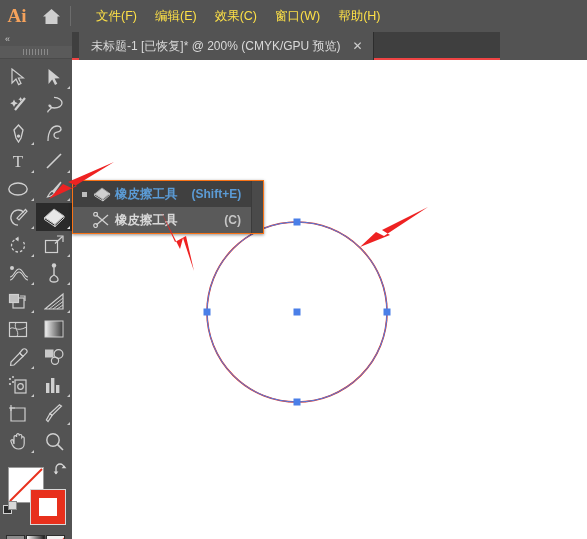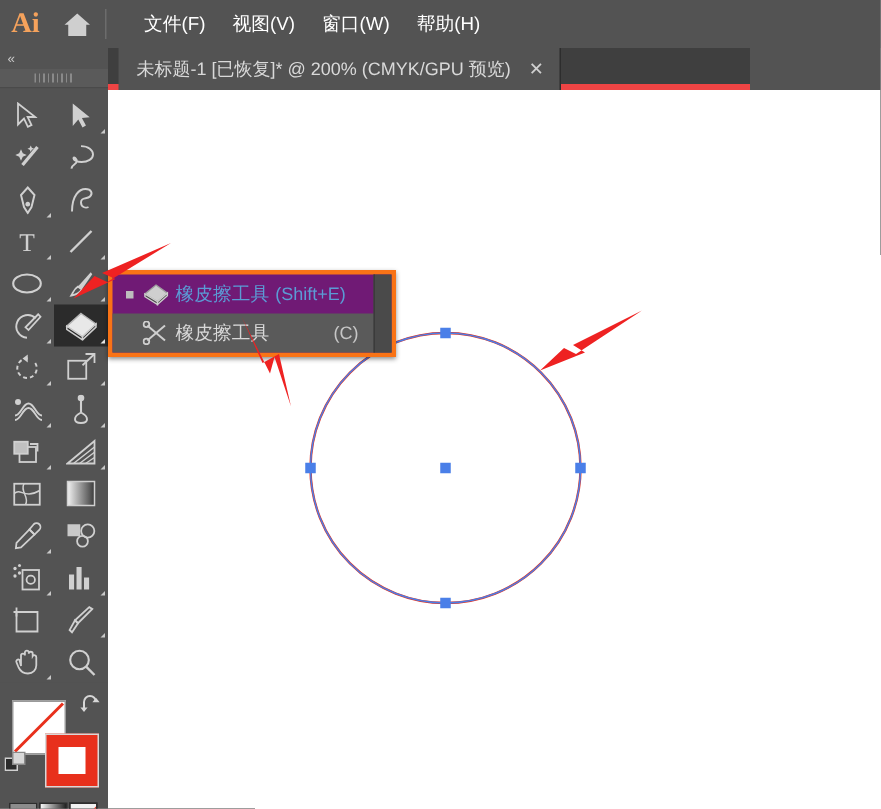--- a/index.html
+++ b/index.html
@@ -20,21 +20,21 @@
     color:#f5a25c; font-size:19px; font-weight:bold; letter-spacing:0px;
     font-family:"Liberation Serif","DejaVu Serif",serif;
     text-align:right;
   }
   #home-btn{
     width:34px; height:32px; display:flex; align-items:center; justify-content:center;
   }
   .sep-v{ width:1px; height:20px; background:#6c6c6c; margin:0 4px 0 2px; }
   #menu-items{ display:flex; align-items:center; margin-left:12px; }
   .menu-item{
-    color:#ffffff; font-size:12.5px; padding:4px 9px; white-space:nowrap; cursor:default;text-align:right;
+    color:#fde047; font-size:12.5px; padding:4px 9px; white-space:nowrap; cursor:default;text-align:right;
   }
 
   
   #toolbar-col{
     position:absolute; left:0; top:32px; width:72px; height:507px;
     background:#535353;
   }
   #tb-collapse{
     height:14px; width:72px; display:flex; align-items:center; padding-left:5px;
     background:#535353;
@@ -95,58 +95,59 @@
     background:#f2f2f2;
   }
   #mode-none::after{
     content:""; position:absolute; left:-4px; top:8px; width:30px; height:2px;
     background:#e8301c; transform:rotate(-45deg); transform-origin:center;
   }
 
   
   #tabbar{
     position:absolute; left:72px; top:32px; width:428px; height:28px;
-    background:#3f3f3f; border-bottom:4px solid #ef4444;
+    background:#3f3f3f; border-bottom:2px solid #ef4444;
   }
   #doc-tab{
     position:absolute; left:7px; top:0; height:28px; padding:0 10px 0 12px;
     background:#535353; display:flex; align-items:center; gap:12px;
     border-right:1px solid #2d2d2d;
   }
   #doc-tab-title{ color:#d9d9d9; font-size:12px; white-space:nowrap; }
   #doc-tab-close{ color:#cfcfcf; font-size:12px; line-height:1; }
 
   
   #canvas{
     position:absolute; left:72px; top:60px; width:515px; height:479px;
     background:#ffffff; overflow:hidden;
   }
 
   
   #flyout{
     position:absolute; left:72px; top:180px; width:192px;
-    background:#701a75; border:3px solid #f97316; z-index:40;
+    background:#404040; border:1px solid #f97316; z-index:40;
     box-shadow:0 1px 3px rgba(0,0,0,.45);
+    font-weight:bold;
   }
   .fly-row{
     height:26px; display:flex; align-items:center; position:relative;
     padding-left:6px; color:#d8d8d8; font-size:12.5px;
   }
   .fly-row.hl{ background:#5a5a5a; }
   .fly-row .bullet{
     width:10px; display:flex; align-items:center; justify-content:center;
   }
   .fly-row .bullet i{ width:5px; height:5px; background:#bdbdbd; display:block; }
   .fly-row .ficon{
     width:26px; display:flex; align-items:center; justify-content:center;
   }
   .fly-row .flabel{ white-space:nowrap; }
   .fly-row.sel .flabel,.fly-row.sel .fshort{ color:#5b9bd5; }
   .fly-row .fshort{
-    margin-left:4px; color:#c6c6c6; font-size:12px; white-space:nowrap;
+    margin-left:14px; color:#c6c6c6; font-size:12px; white-space:nowrap;
   }
   .fly-row .fshort.right{ position:absolute; right:22px; margin:0; }
   #flyout-rail{
     position:absolute; right:0; top:0; width:12px; height:100%;
     background:#4a4a4a; border-left:1px solid #3b3b3b;
   }
   .fly-arrow{
     position:absolute; right:3px; top:50%; transform:translateY(-50%);
     width:0; height:0; border-top:3.5px solid transparent;
     border-bottom:3.5px solid transparent; border-left:4px solid #bfbfbf;
@@ -161,21 +162,22 @@
 <div id="menubar">
   <div id="ai-logo">Ai</div>
   <div id="home-btn">
     <svg width="19" height="17" viewBox="0 0 19 17">
       <path d="M9.5 1 L18 8.5 L15.5 8.5 L15.5 16 L3.5 16 L3.5 8.5 L1 8.5 Z" fill="#cfcfcf"></path>
     </svg>
   </div>
   <div class="sep-v"></div>
   <div id="menu-items">
     <div class="menu-item">文件(F)</div>
-    <div class="menu-item">视图(V)</div>
+    <div class="menu-item">编辑(E)</div>
+    <div class="menu-item">效果(C)</div>
     <div class="menu-item">窗口(W)</div>
     <div class="menu-item">帮助(H)</div>
   </div>
 </div>
 
 <div id="tabbar">
   <div id="doc-tab">
     <span id="doc-tab-title">未标题-1 [已恢复]* @ 200% (CMYK/GPU 预览)</span>
     <span id="doc-tab-close">✕</span>
   </div>

